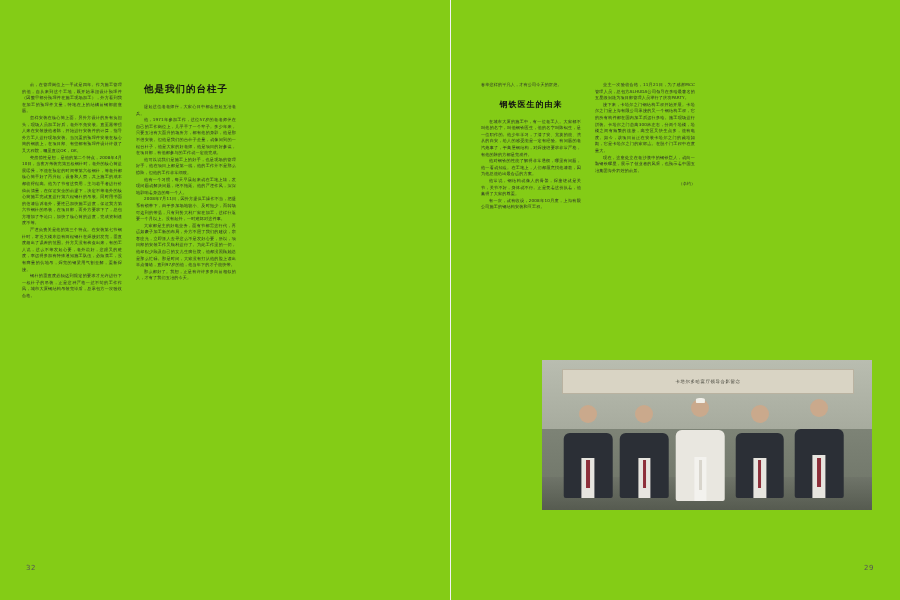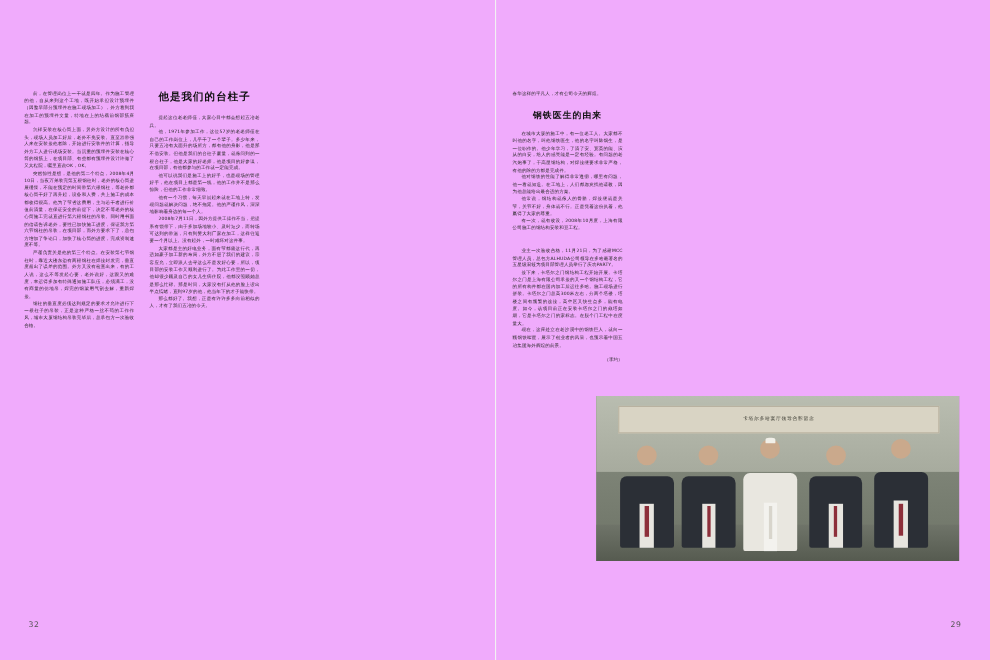--- a/index.html
+++ b/index.html
@@ -11,21 +11,21 @@
     width: 900px;
     height: 600px;
     font-family: "DejaVu Sans", sans-serif;
     color: #1a1a1a;
     overflow: hidden;
   }
   .page {
     position: relative;
     width: 900px;
     height: 600px;
-    background: #f0abfc;
+    background: #84cc16;
   }
   
   .fold {
     position: absolute;
     left: 450px;
     top: 0;
     width: 1px;
     height: 600px;
     background: #f2f2f2;
   }
@@ -49,25 +49,24 @@
     bottom: 70px;
     box-sizing: border-box;
   }
   .left-content {
     left: 22px;
     right: 18px;
     display: flex;
     gap: 14px;
   }
   .right-content {
-    left: 16px;
+    left: 31px;
     right: 22px;
     display: flex;
     gap: 14px;
-    flex-direction: column;
   }
   .col {
     width: 100px;
     position: relative;
   }
   
   .body-text {
     font-size: 4.1px;
     line-height: 6.6px;
     text-align: justify;

